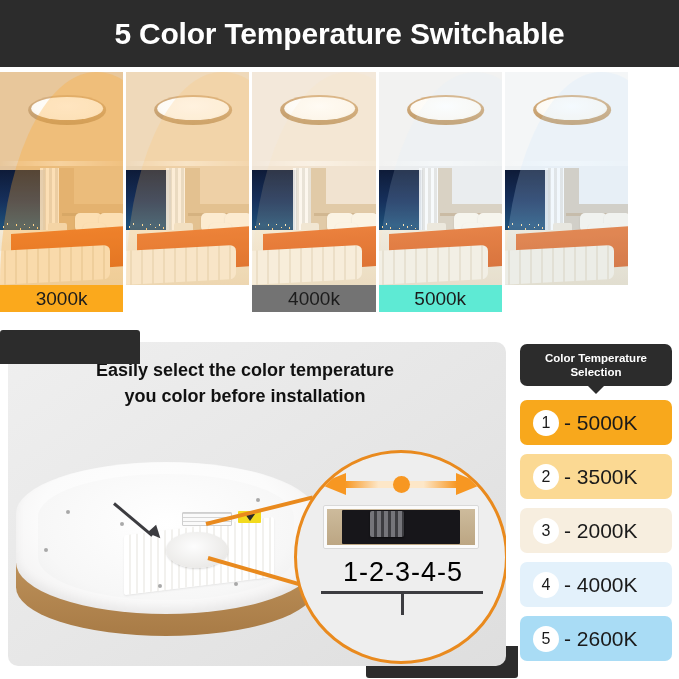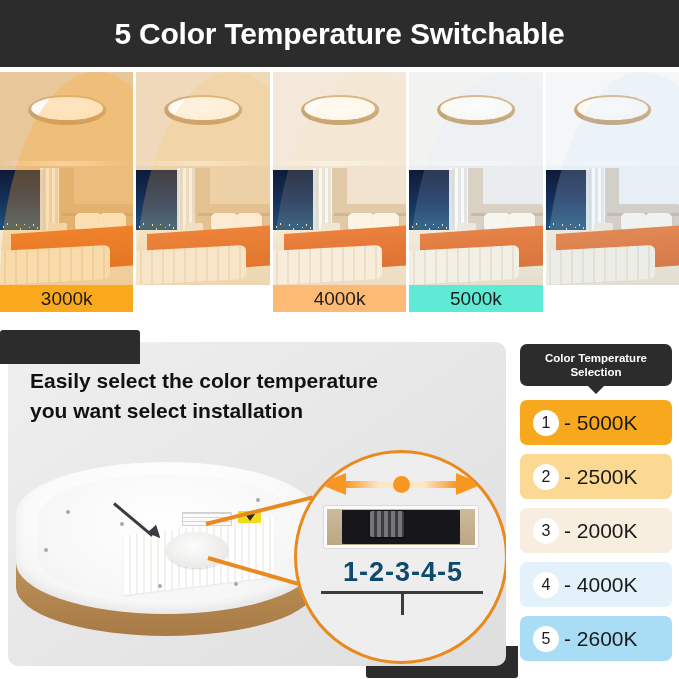--- a/index.html
+++ b/index.html
@@ -6,21 +6,21 @@
   body{width:679px;height:679px;font-family:"Liberation Sans",sans-serif;overflow:hidden;}
   #page{position:relative;width:679px;height:679px;background:#ffffff;}
 
   
   .banner{position:absolute;left:0;top:0;width:679px;height:67px;background:#2c2c2c;
           display:flex;align-items:center;justify-content:center;}
   .banner-title{color:#ffffff;font-size:30px;font-weight:bold;letter-spacing:-0.2px;
                 white-space:nowrap;font-family:"Liberation Sans",sans-serif;}
 
   
-  .strip{position:absolute;left:0;top:72px;width:679px;height:240px;display:flex;gap:3px;}
+  .strip{position:absolute;left:0;top:72px;width:628px;height:240px;display:flex;gap:3px;}
   .cell{position:relative;width:134px;height:240px;overflow:hidden;background:#fff;}
   .photo{position:relative;width:134px;height:213px;overflow:hidden;}
 
   
   .ceiling{position:absolute;left:0;top:0;width:100%;height:47%;}
   .backwall{position:absolute;left:0;top:44%;width:100%;height:56%;}
   .cove{position:absolute;left:0;top:42%;width:100%;height:5px;opacity:.55;
         background:linear-gradient(90deg,rgba(255,255,255,0) 0%,rgba(255,255,255,.95) 45%,rgba(255,255,255,0) 100%);}
   .window{position:absolute;left:0;top:46%;width:32%;height:42%;
           background:linear-gradient(180deg,#0e1b38 0%,#16305c 35%,#1d4e77 62%,#123049 100%);
@@ -65,22 +65,22 @@
   
   .lower{position:absolute;left:0;top:322px;width:679px;height:357px;}
 
   .card{position:absolute;left:8px;top:20px;width:498px;height:324px;
         background:linear-gradient(145deg,#efefef 0%,#e6e6e6 55%,#dedede 100%);
         border-radius:10px;overflow:hidden;}
   .bracket-tl{position:absolute;left:0px;top:8px;width:140px;height:34px;background:#2c2c2c;
               border-radius:3px 3px 0 0;z-index:3;}
   .bracket-br{position:absolute;left:366px;top:324px;width:152px;height:32px;background:#2c2c2c;
               border-radius:0 0 3px 3px;z-index:0;}
-  .card-text{position:absolute;left:22px;top:24px;width:430px;color:#111;font-size:21px;
-             font-weight:bold;line-height:1.42;font-family:"Liberation Sans",sans-serif;}
+  .card-text{position:absolute;left:22px;top:16px;width:430px;color:#111;font-size:18px;
+             font-weight:bold;line-height:1.42;font-family:"Liberation Sans",sans-serif;text-align:center;}
 
   
   .prod{position:absolute;left:-4px;top:118px;width:330px;height:215px;overflow:hidden;}
   .fixture{position:absolute;left:12px;top:2px;width:300px;height:180px;}
   .fix-wood{position:absolute;left:0;top:22px;width:300px;height:152px;border-radius:50%/32%;
             background:linear-gradient(180deg,#cfa876 0%,#bb8f58 55%,#a87b46 100%);}
   .fix-body{position:absolute;left:0;top:0;width:300px;height:152px;border-radius:50%/34%;
             background:radial-gradient(ellipse at 48% 38%,#ffffff 0%,#fbfbfb 55%,#eceaea 100%);
             box-shadow:inset 0 -6px 10px rgba(0,0,0,.05);}
   .fix-inner{position:absolute;left:22px;top:12px;width:256px;height:126px;border-radius:50%/34%;
@@ -121,22 +121,22 @@
   .switch{position:absolute;left:26px;top:52px;width:156px;height:44px;background:#fbfbfb;
           border:1px solid #d9d9d9;border-radius:2px;padding:3px;box-sizing:border-box;}
   .sw-plate{position:absolute;left:3px;top:3px;right:3px;bottom:3px;
             background:linear-gradient(180deg,#cdbb9c 0%,#bca683 100%);}
   .sw-track{position:absolute;left:18px;top:4px;right:18px;bottom:4px;background:#17161a;border-radius:1px;}
   .sw-knob{position:absolute;left:46px;top:5px;width:34px;height:26px;border-radius:2px;
            background:linear-gradient(180deg,#6f6f73 0%,#4a4a4e 100%);
            background-image:repeating-linear-gradient(90deg,#75757a 0 4px,#3c3c40 4px 7px);
            box-shadow:0 1px 2px rgba(0,0,0,.5);}
 
-  .digits{position:absolute;left:22px;top:104px;width:168px;text-align:center;color:#0c4a6e;
-          font-size:27px;font-weight:bold;letter-spacing:1px;font-family:"Liberation Sans",sans-serif;}
+  .digits{position:absolute;left:22px;top:104px;width:168px;text-align:center;color:#000000;
+          font-size:27px;font-weight:normal;letter-spacing:1px;font-family:"Liberation Sans",sans-serif;}
   .uline{position:absolute;left:24px;top:138px;width:162px;height:3px;background:#3c3c40;}
   .tick{position:absolute;left:104px;top:140px;width:3px;height:22px;background:#3c3c40;}
   .diag{position:absolute;left:106px;top:160px;width:50px;height:3px;background:#3c3c40;
         transform:rotate(40deg);transform-origin:left center;}
   .diag-head{position:absolute;left:142px;top:185px;width:0;height:0;border-left:6px solid transparent;
              border-right:6px solid transparent;border-top:13px solid #3c3c40;transform:rotate(-42deg);}
 
   
   .panel{position:absolute;left:520px;top:22px;width:152px;height:330px;}
   .tip{position:relative;width:152px;height:42px;background:#2c2c2c;border-radius:7px;
@@ -233,21 +233,21 @@
           <div class="pillow" style="left:74%;bottom:25%;width:20%;height:9%"></div>
           <div class="pillow" style="left:62%;bottom:22%;width:17%;height:7%"></div>
           <div class="blanket"></div>
           <div class="duvet"></div>
           <div class="lamp">
             <div class="lamp-rim"></div>
             <div class="lamp-face"></div>
           </div>
           <div class="lamp-glow" style="position:absolute;inset:0;background:rgba(255,225,180,0.14)"></div>
         </div>
-        <div class="cap" style="background:#fdba74">4000k</div>
+        <div class="cap" style="background:#737373">4000k</div>
       </div>
       <div class="cell">
         <div class="photo">
           <div class="ceiling" style="background:#F2F2F1"></div>
           <div class="backwall" style="background:#EDEDED"></div>
           <div class="cove"></div>
           <div class="window">
             <div class="city"></div>
           </div>
           <div class="curtain"></div>
@@ -297,21 +297,21 @@
       </div>
     </div>
 
   <div class="lower">
 
     <div class="bracket-br"></div>
 
     <div class="card">
       <div class="card-text">
         <div>Easily select the color temperature</div>
-        <div>you want select installation</div>
+        <div>you color before installation</div>
       </div>
 
       <div class="prod">
         <div class="fixture">
           <div class="fix-wood"></div>
           <div class="fix-body"></div>
           <div class="fix-inner"></div>
           <div class="led"></div>
           <div class="driver"></div>
           <div class="spec"></div>
@@ -360,21 +360,21 @@
         </div>
         <div class="tip-arrow"></div>
       </div>
       <div class="rows" id="rows">
           <div class="row" style="background: rgb(248, 168, 28);">
             <div class="num">1</div>
             <div class="kelv">- 5000K</div>
           </div>
           <div class="row" style="background: rgb(251, 217, 147);">
             <div class="num">2</div>
-            <div class="kelv">- 2500K</div>
+            <div class="kelv">- 3500K</div>
           </div>
           <div class="row" style="background: rgb(247, 238, 223);">
             <div class="num">3</div>
             <div class="kelv">- 2000K</div>
           </div>
           <div class="row" style="background: rgb(227, 241, 251);">
             <div class="num">4</div>
             <div class="kelv">- 4000K</div>
           </div>
           <div class="row" style="background: rgb(169, 220, 245);">

